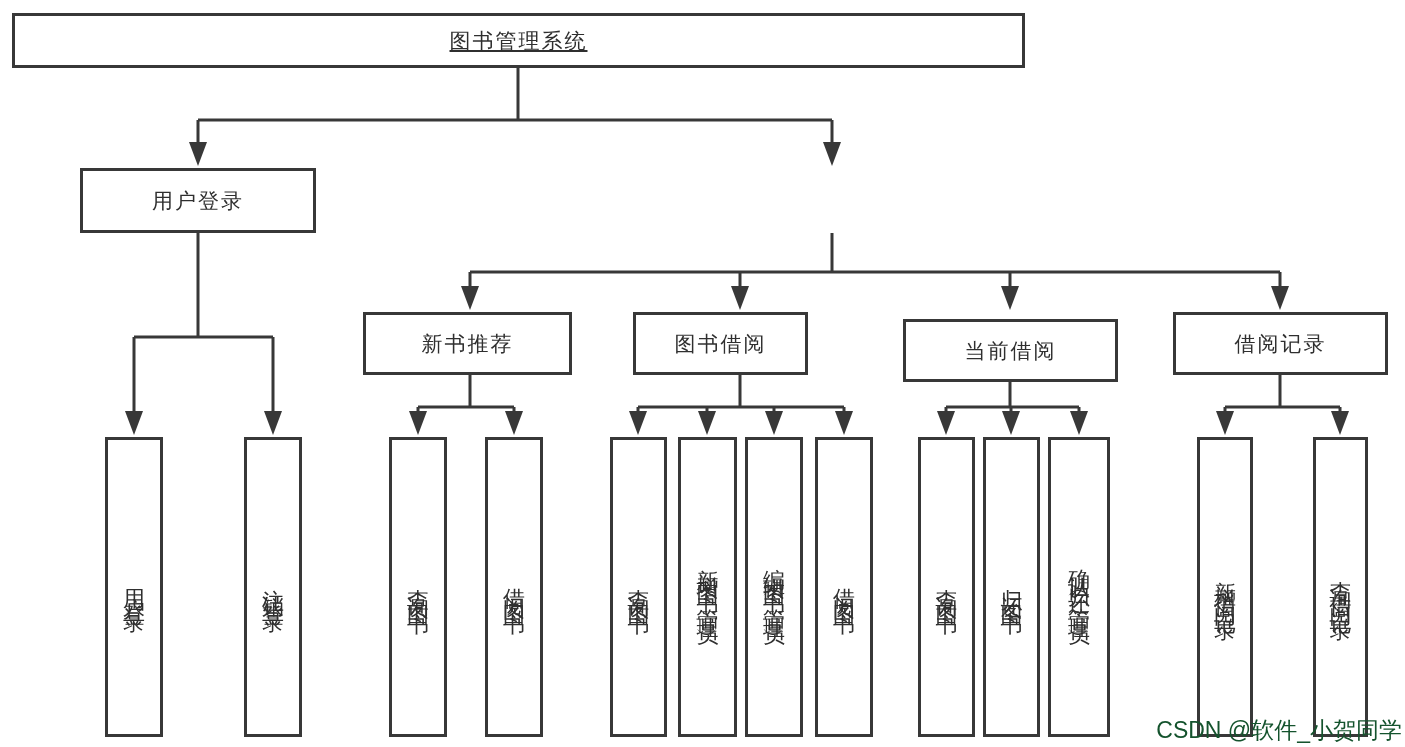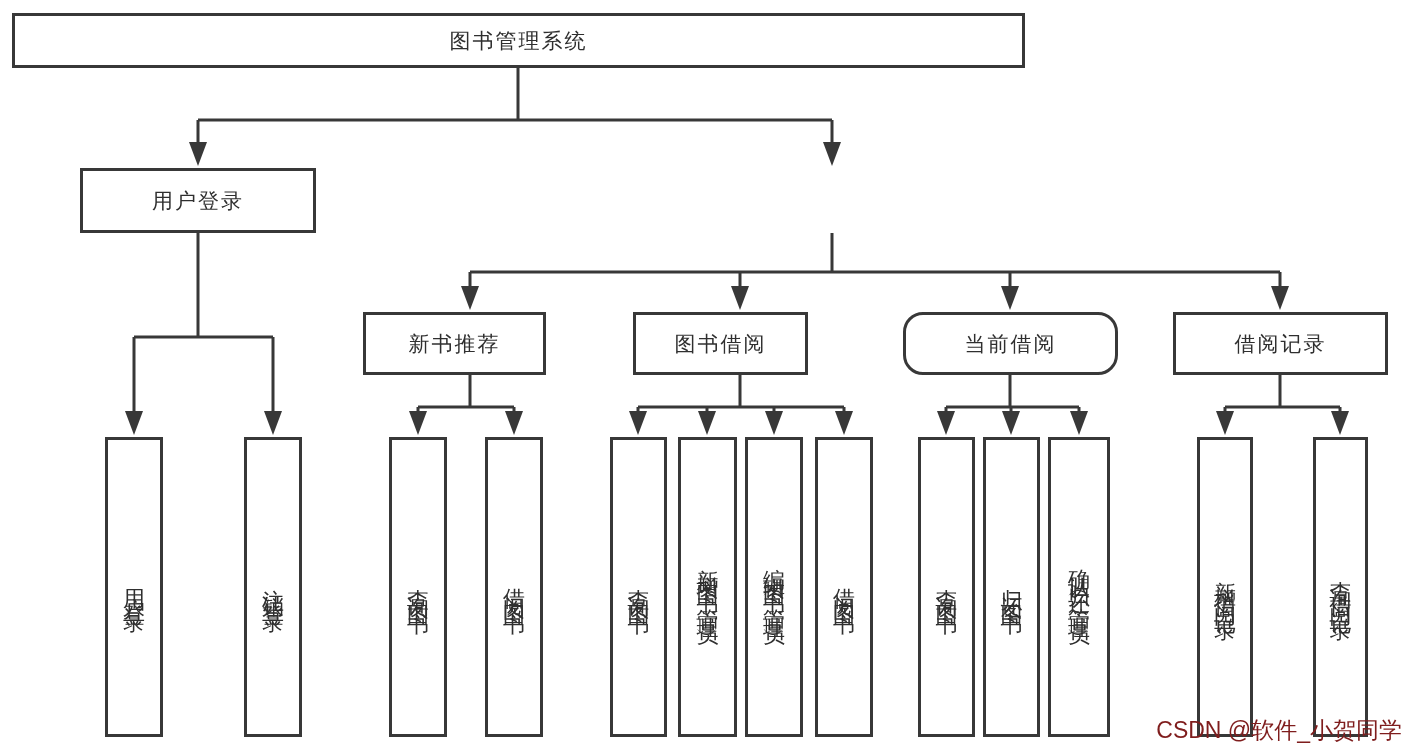--- a/index.html
+++ b/index.html
@@ -39,21 +39,21 @@
     font-size: 22px;
     letter-spacing: 8px;
     line-height: 1;
   }
   .watermark {
     position: absolute;
     right: 3px;
     bottom: 1px;
     z-index: 2;
     font-size: 23px;
-    color: #7f1d1d;
+    color: #14532d;
     white-space: nowrap;
   }
 </style>
 </head>
 <body>
 
 <div id="canvas">
 
   <svg id="connectors" viewBox="0 0 1405 747" xmlns="http://www.w3.org/2000/svg">
     <path fill="none" stroke="#383838" stroke-width="3" d="
@@ -80,27 +80,27 @@
       <polygon points="765,411 783,411 774,435"></polygon>
       <polygon points="835,411 853,411 844,435"></polygon>
       <polygon points="937,411 955,411 946,435"></polygon>
       <polygon points="1002,411 1020,411 1011,435"></polygon>
       <polygon points="1070,411 1088,411 1079,435"></polygon>
       <polygon points="1216,411 1234,411 1225,435"></polygon>
       <polygon points="1331,411 1349,411 1340,435"></polygon>
     </g>
   </svg>
 
-  <div class="node hbox" style="left:12px; top:13px; width:1013px; height:55px;">图书管理系统</div>
+  <div class="node hbox" style="left:12px; top:13px; width:1013px; height:55px;text-decoration:underline;">图书管理系统</div>
 
   <div class="node hbox" style="left:80px; top:168px; width:236px; height:65px;">用户登录</div>
 
-  <div class="node hbox" style="left:363px; top:312px; width:183px; height:63px;">新书推荐</div>
+  <div class="node hbox" style="left:363px; top:312px; width:209px; height:63px;">新书推荐</div>
   <div class="node hbox" style="left:633px; top:312px; width:175px; height:63px;">图书借阅</div>
-  <div class="node hbox" style="left:903px; top:312px; width:215px; height:63px;border-radius:20px;">当前借阅</div>
+  <div class="node hbox" style="left:903px; top:319px; width:215px; height:63px;">当前借阅</div>
   <div class="node hbox" style="left:1173px; top:312px; width:215px; height:63px;">借阅记录</div>
 
   <div class="node vbox" style="left:105px; top:437px; width:58px; height:300px;">用户登录</div>
   <div class="node vbox" style="left:244px; top:437px; width:58px; height:300px;">注销登录</div>
 
   <div class="node vbox" style="left:389px; top:437px; width:58px; height:300px;">查询图书</div>
   <div class="node vbox" style="left:485px; top:437px; width:58px; height:300px;">借阅图书</div>
 
   <div class="node vbox" style="left:610px; top:437px; width:57px; height:300px;">查询图书</div>
   <div class="node vbox" style="left:678px; top:437px; width:59px; height:300px;">新增图书（管理员）</div>

